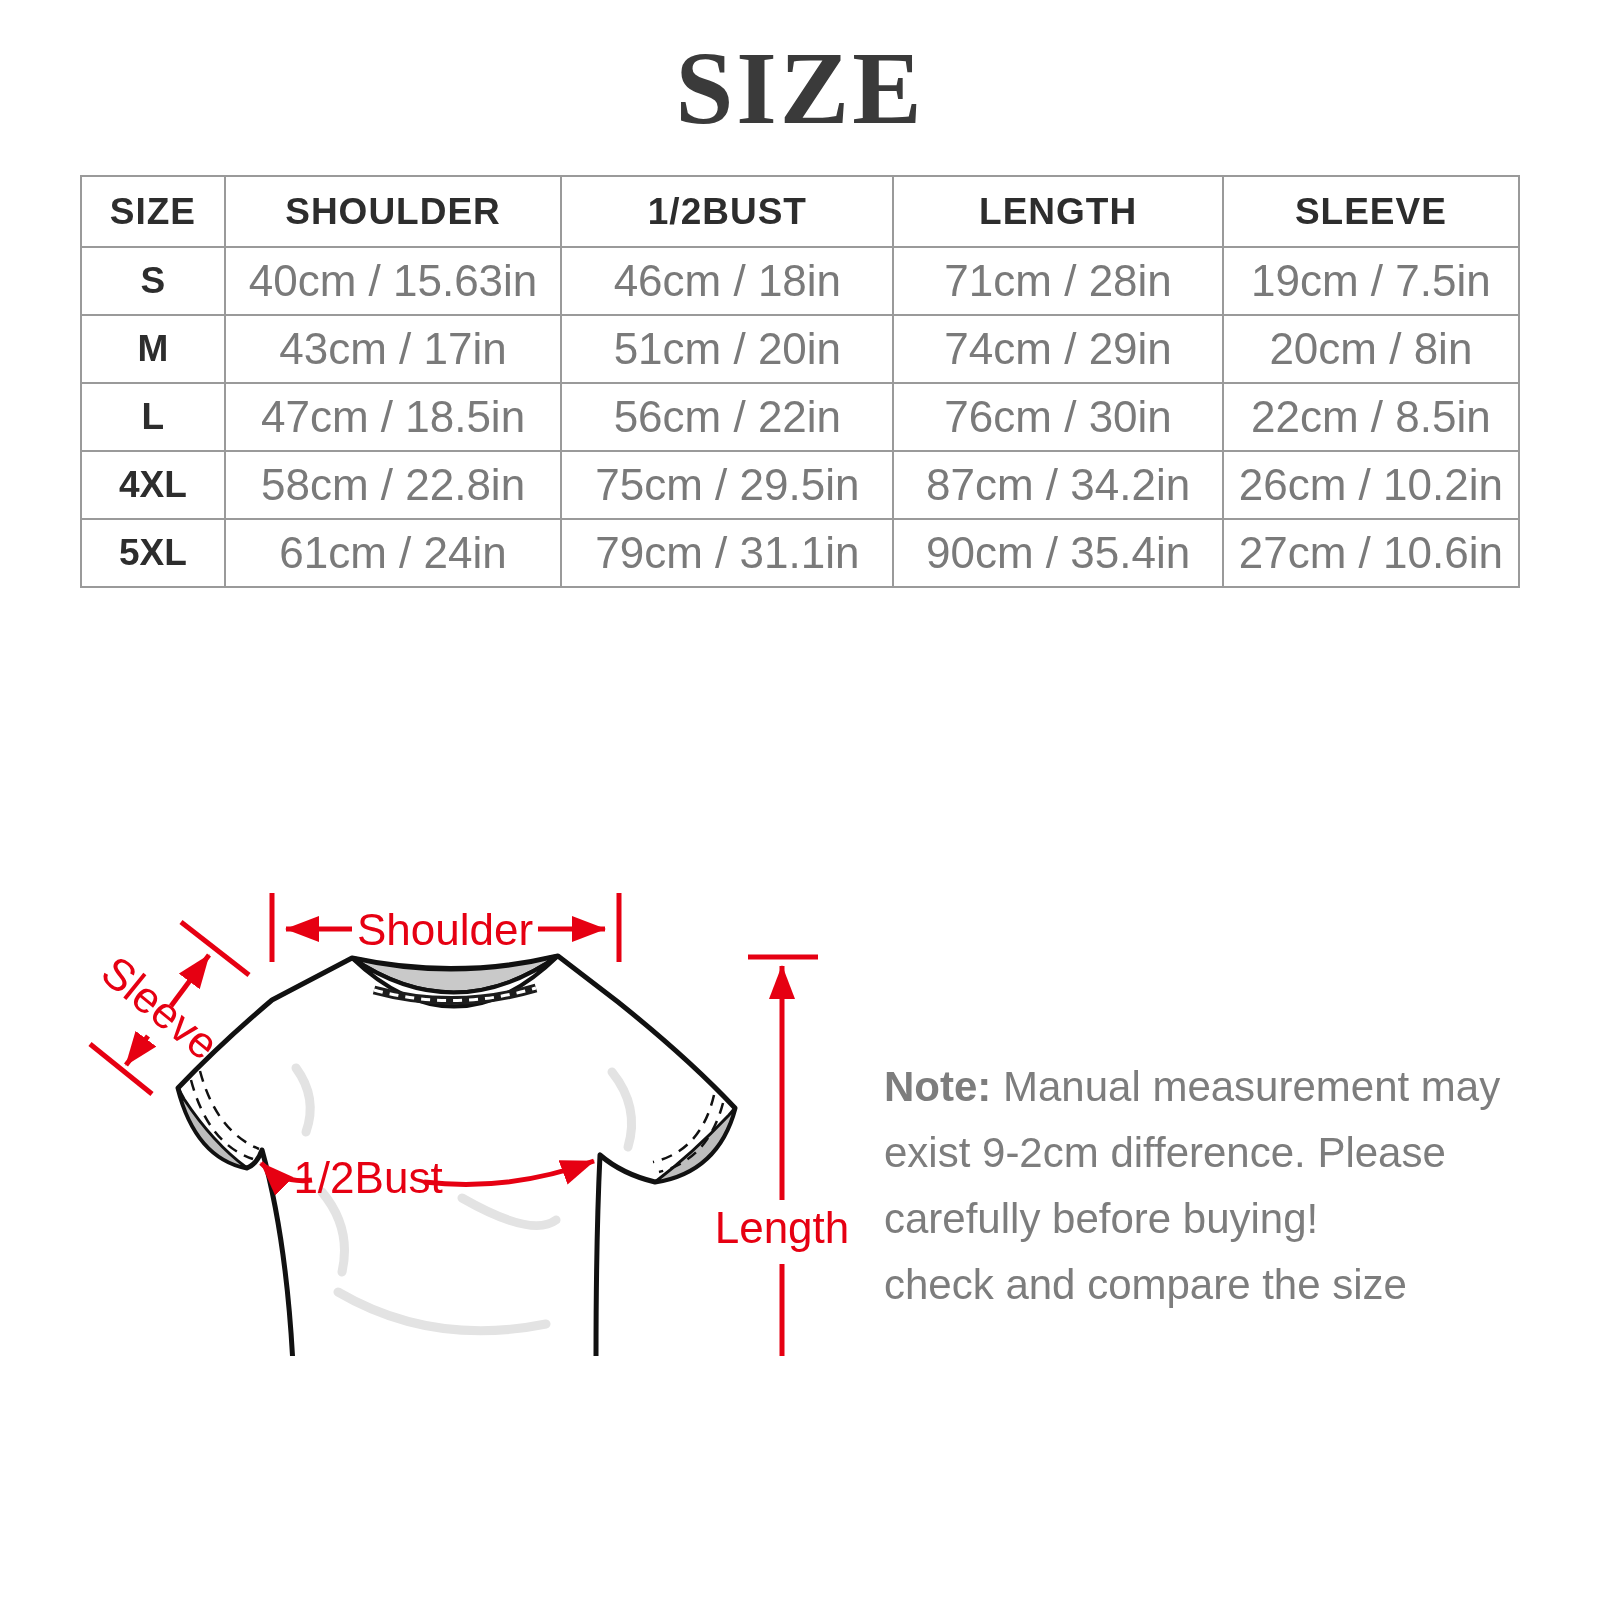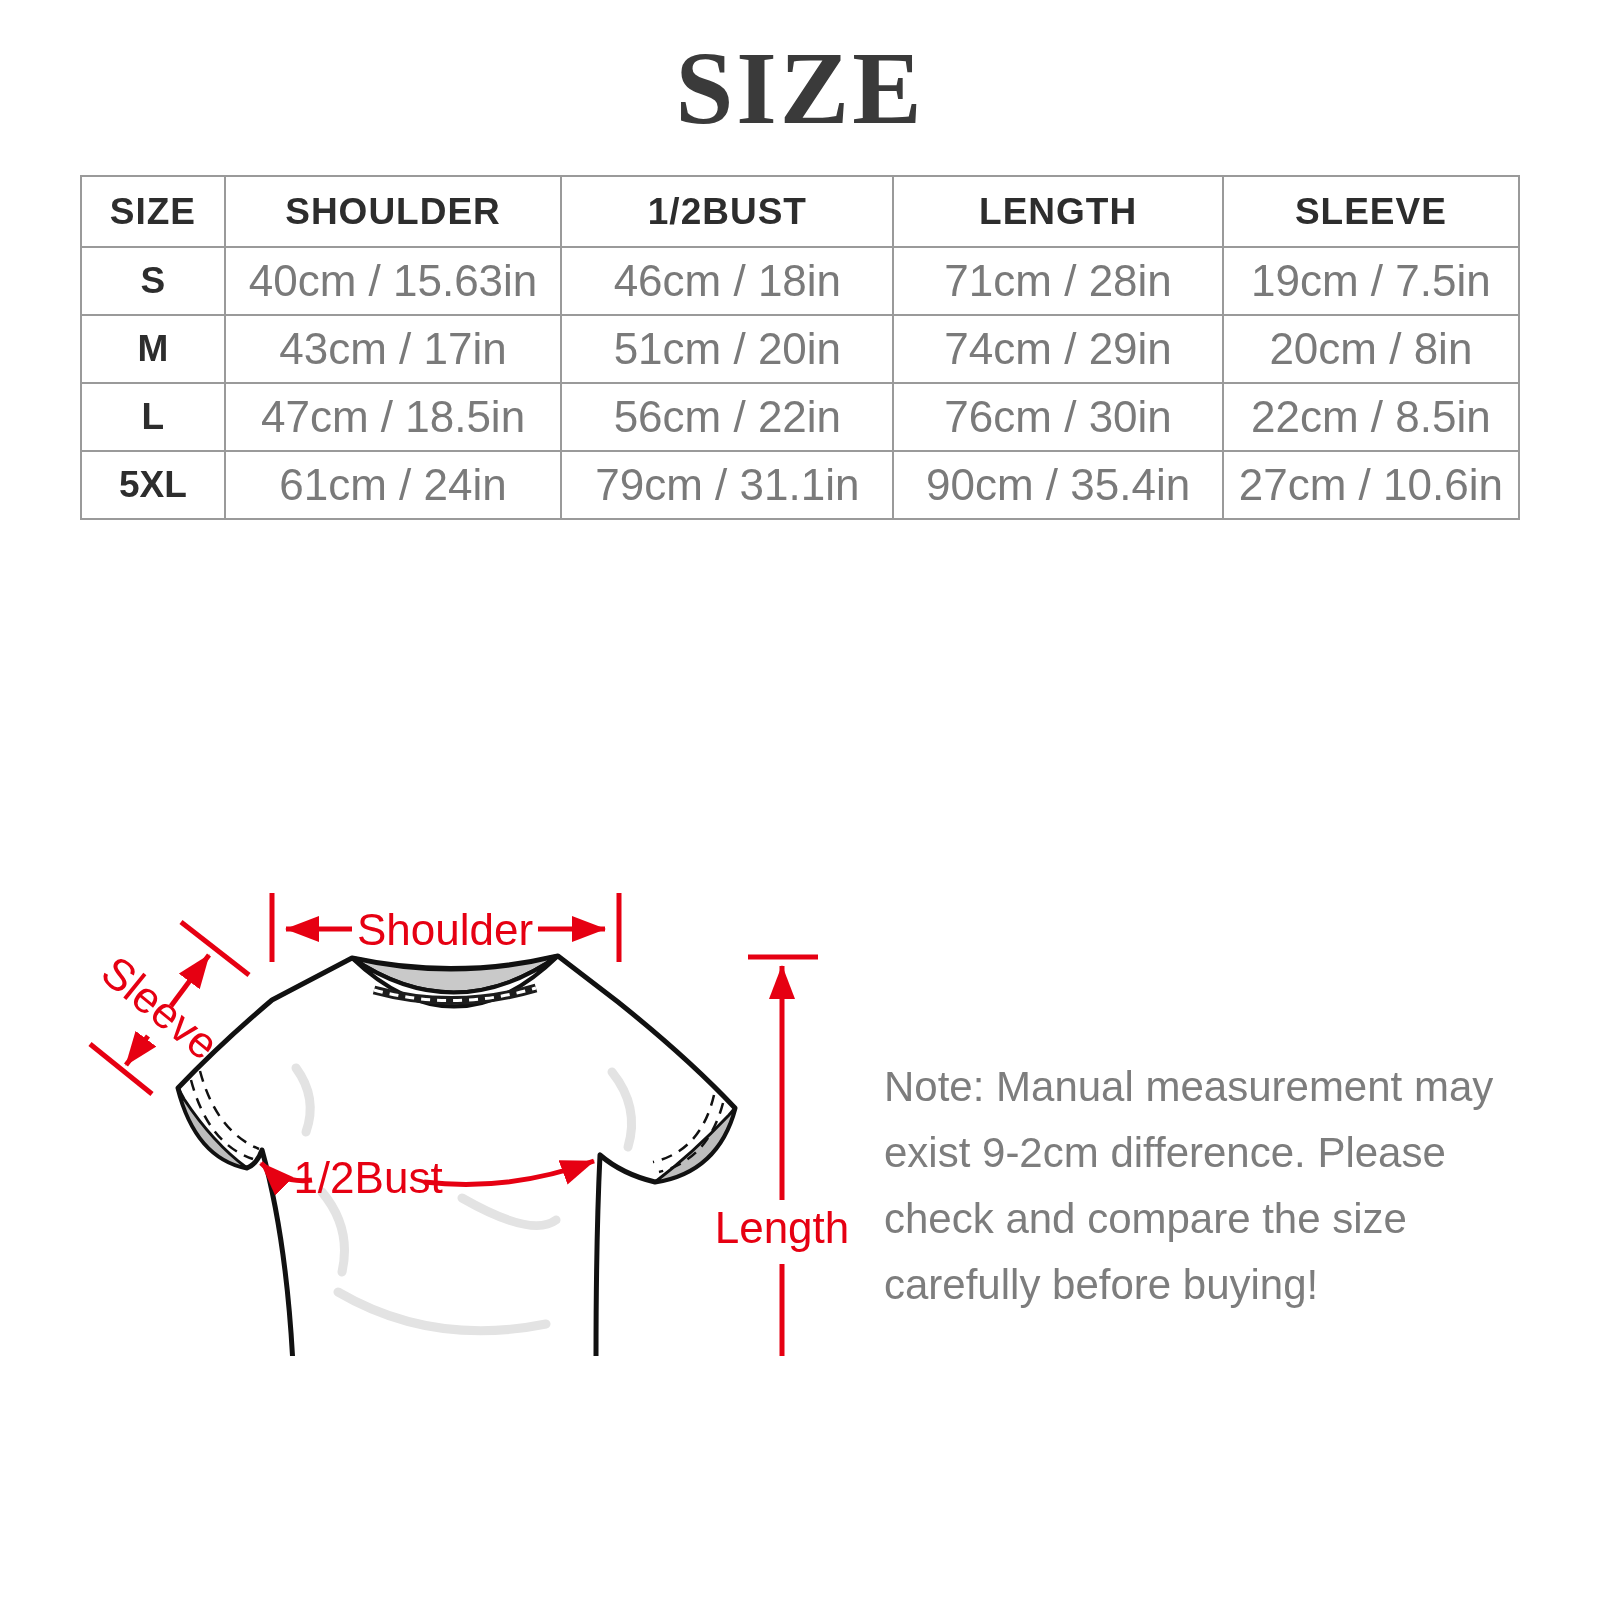--- a/index.html
+++ b/index.html
@@ -10,21 +10,21 @@
          line-height:120px;color:#3a3a3a;letter-spacing:3px;}
   table.size-table{position:absolute;left:80px;top:175px;width:1440px;
                    border-collapse:collapse;table-layout:fixed;}
   .size-table th,.size-table td{border:2px solid #9a9a9a;text-align:center;vertical-align:middle;
                    padding:0;}
   .size-table th{height:69px;font-size:37px;font-weight:bold;color:#2d2d2d;letter-spacing:1px;}
   .size-table td{height:66px;font-size:44px;color:#7a7a7a;}
   .size-table td.size-col{font-weight:bold;color:#2d2d2d;font-size:37px;}
   .note{position:absolute;left:884px;top:1054px;width:640px;
         font-size:42px;line-height:66px;color:#7d7d7d;}
-  .note .note-bold{font-weight:normal;}
+  .note .note-bold{font-weight:bold;}
   svg.diagram{position:absolute;left:0;top:860px;}
   .ann-text{font-family:"Liberation Sans",sans-serif;font-size:44px;fill:#e60012;}
 </style>
 </head>
 <body>
 
 <div class="canvas">
 
   <div class="title">SIZE</div>
 
@@ -57,20 +57,27 @@
       <td>51cm / 20in</td>
       <td>74cm / 29in</td>
       <td>20cm / 8in</td>
     </tr>
     <tr>
       <td class="size-col">L</td>
       <td>47cm / 18.5in</td>
       <td>56cm / 22in</td>
       <td>76cm / 30in</td>
       <td>22cm / 8.5in</td>
+    </tr>
+    <tr>
+      <td class="size-col">4XL</td>
+      <td>58cm / 22.8in</td>
+      <td>75cm / 29.5in</td>
+      <td>87cm / 34.2in</td>
+      <td>26cm / 10.2in</td>
     </tr>
     <tr>
       <td class="size-col">5XL</td>
       <td>61cm / 24in</td>
       <td>79cm / 31.1in</td>
       <td>90cm / 35.4in</td>
       <td>27cm / 10.6in</td>
     </tr>
   </tbody>
     </table>
@@ -159,17 +166,17 @@
         <path d="M782,340 L782,106" marker-end="url(#arr)"></path>
         <path d="M782,404 L782,651" marker-end="url(#arr)"></path>
         <text class="ann-text" x="782" y="383" text-anchor="middle" stroke="none">Length</text>
       </g>
     </g>
   </svg>
 
   <div class="note">
     <div><span class="note-bold">Note:</span><span> Manual measurement may</span></div>
     <div>exist 9-2cm difference. Please</div>
+    <div>carefully before buying!</div>
     <div>check and compare the size</div>
-    <div>carefully before buying!</div>
   </div>
 
 </div>
 
 </body></html>

